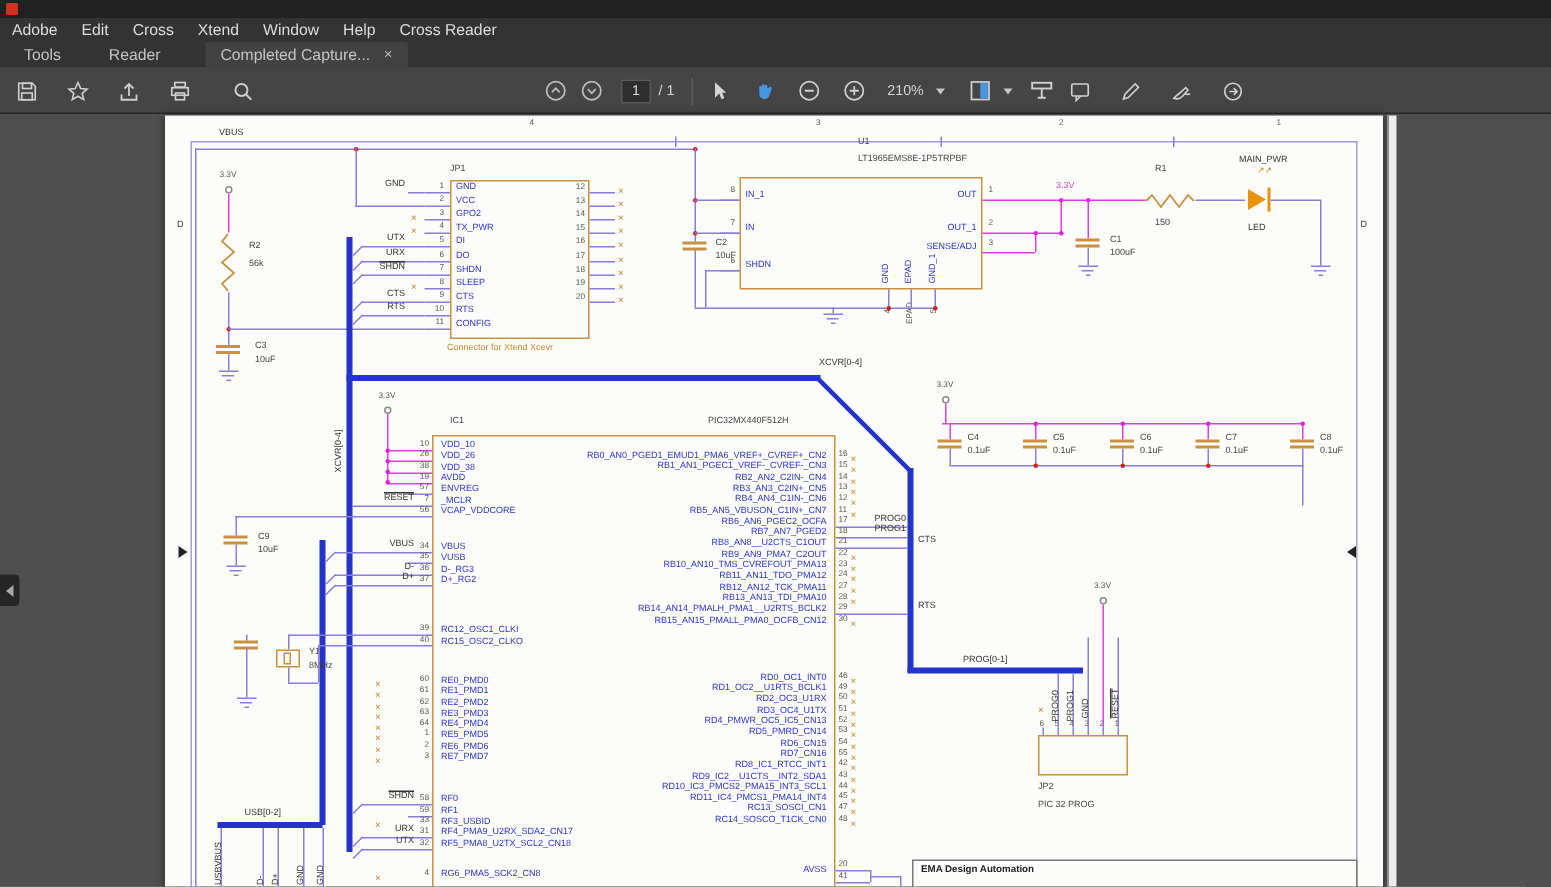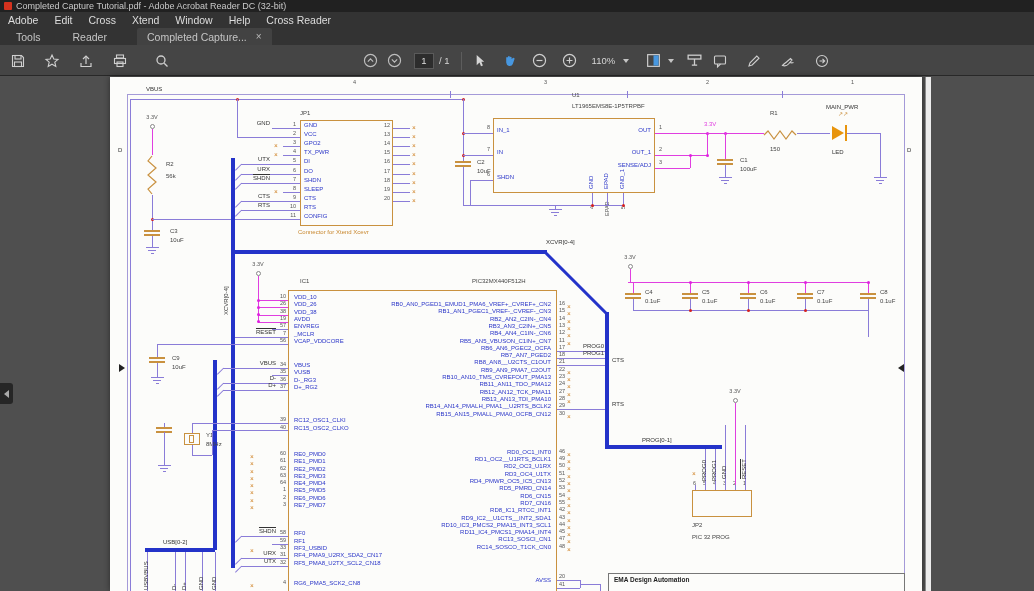--- a/index.html
+++ b/index.html
@@ -65,21 +65,20 @@
   .ledbar{position:absolute;width:2px;height:16px;background:#e8940c}
   .arr{position:absolute;width:0;height:0}
   .svgw{position:absolute}
   .tb{font-size:6.5px;font-weight:bold;color:#222}
 </style>
 </head>
 <body>
 
 <div class="titlebar">
   <span class="appicon"></span>
-  <span>Completed Capture Tutorial.pdf - Adobe Acrobat Reader DC (32-bit)</span>
 </div>
 
 <div class="menubar" id="menubar">
     <div class="menu-item">Adobe</div>
     <div class="menu-item">Edit</div>
     <div class="menu-item">Cross</div>
     <div class="menu-item">Xtend</div>
     <div class="menu-item">Window</div>
     <div class="menu-item">Help</div>
     <div class="menu-item">Cross Reader</div>
@@ -177,21 +176,21 @@
         </svg>
     </div>
     <div class="tbtn" style="margin-left:6px">
       <svg width="17" height="17" viewBox="0 0 16 16">
           <g fill="none" stroke="#cfcfcf" stroke-width="1.1">
             <circle cx="8" cy="8" r="5.7"></circle>
             <path d="M5.2 8h5.6M8 5.2v5.6"></path>
           </g>
         </svg>
     </div>
-    <span class="tbtext" style="margin-left:10px">110%</span>
+    <span class="tbtext" style="margin-left:10px">210%</span>
     <div class="caret"></div>
     <div class="tbtn" style="margin-left:12px">
       <svg width="17" height="17" viewBox="0 0 16 16">
           <g>
             <rect x="2.5" y="2.5" width="11" height="11" fill="none" stroke="#cfcfcf" stroke-width="1.1"></rect>
             <rect x="8" y="3.2" width="4.8" height="9.6" fill="#4797e0"></rect>
           </g>
         </svg>
     </div>
     <div class="caret"></div>

